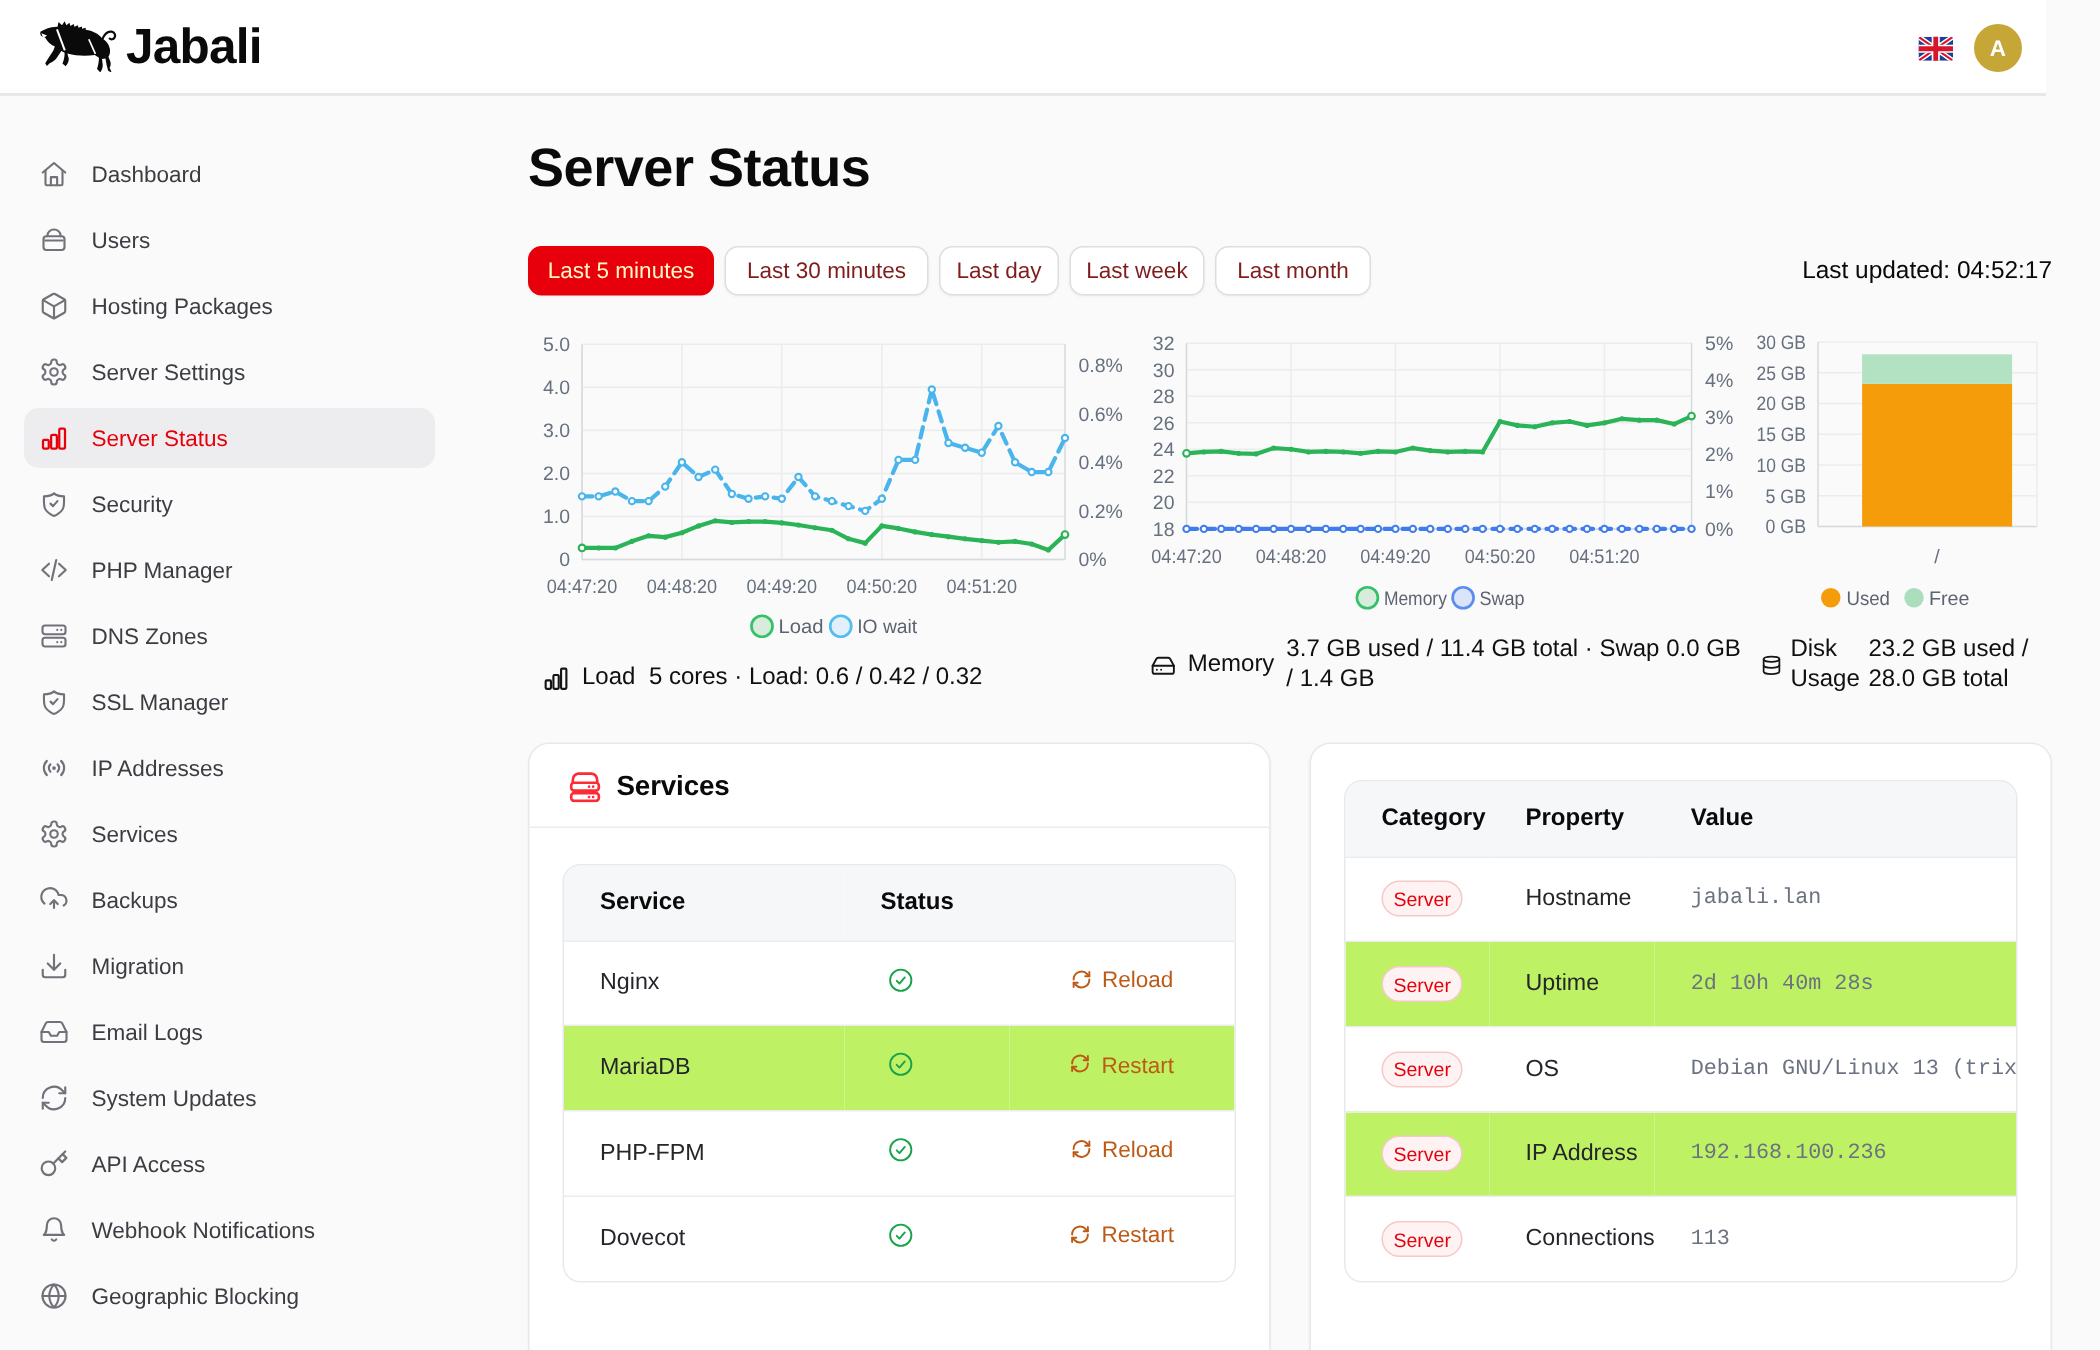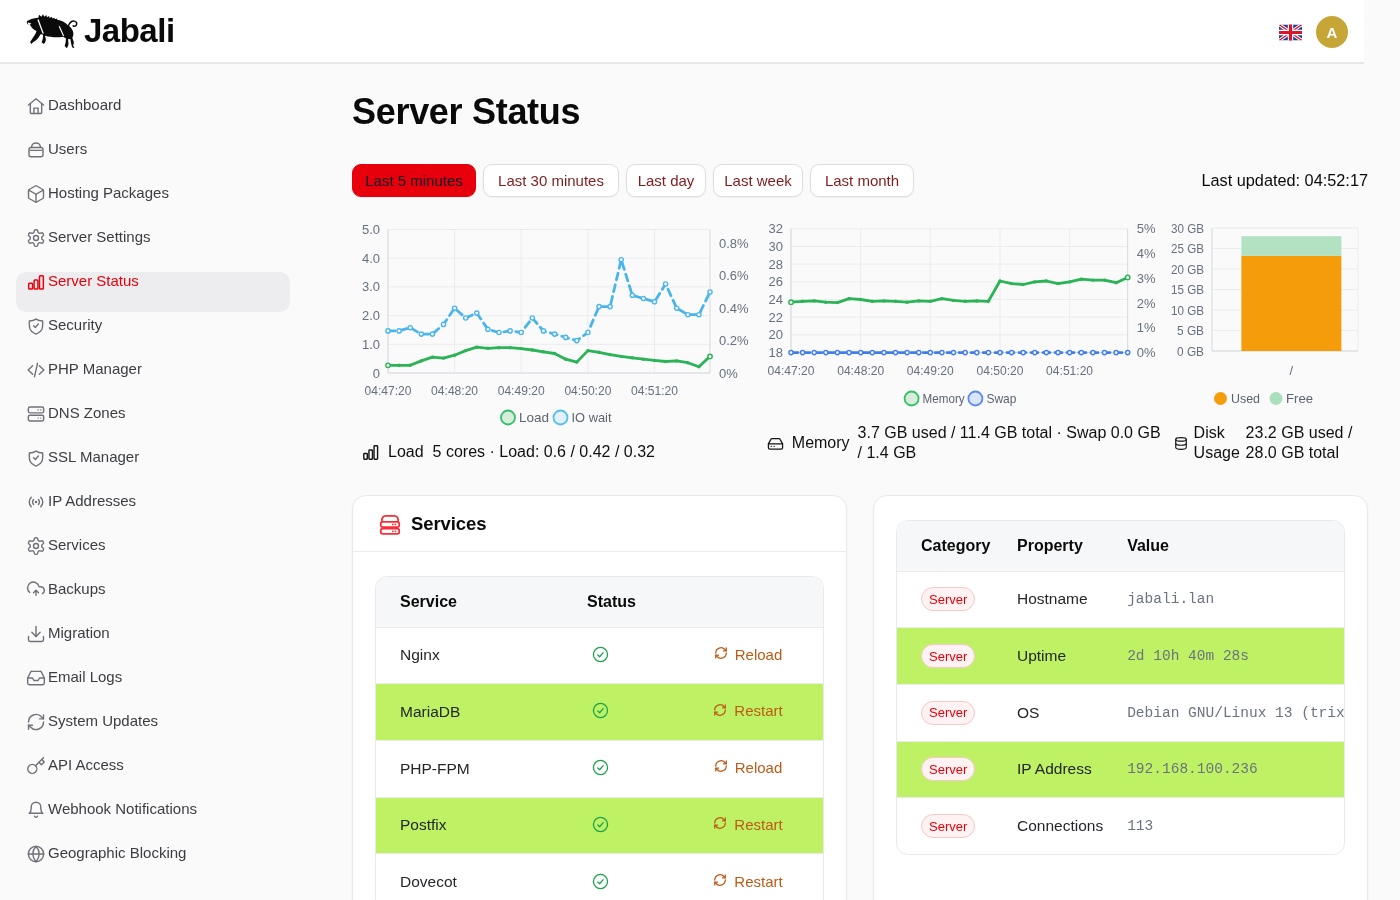--- a/index.html
+++ b/index.html
@@ -4,31 +4,31 @@
 html,body{width:1400px;height:900px;overflow:hidden;background:#fafafa;
   font-family:"Liberation Sans",sans-serif;color:#0a0a0a}
 .topbar{position:fixed;left:0;top:0;width:1364px;height:64px;background:#fff;
   border-bottom:2px solid #e6e7e9;z-index:5;display:flex;align-items:center}
 .brand{display:flex;align-items:center;gap:6px;margin-left:26px}
 .brand b{font-size:33px;letter-spacing:-.5px;font-weight:700}
 .top-right{position:absolute;right:16px;top:0;height:64px;display:flex;align-items:center;gap:14px}
 .avatar{width:32px;height:32px;border-radius:50%;background:#c5a636;color:#fff;
   font-size:15px;font-weight:700;display:flex;align-items:center;justify-content:center}
 .sidebar{position:fixed;left:0;top:66px;width:320px;bottom:0;padding-top:26px}
-.nav-item{height:40px;margin:4px 30px 0 16px;border-radius:10px;display:flex;
-  padding-left:10px;gap:2px;font-size:15px;color:#3b3d42}
+.nav-item{height:40px;margin:4px 30px 0 16px;border-radius:10px;display:flex;align-items:center;
+  padding-left:10px;gap:15px;font-size:15px;color:#3b3d42}
 .nav-item svg{flex:0 0 auto}
 .nav-item.active{background:#ededf0;color:#e7000b;font-weight:400}
 .main{position:absolute;left:320px;top:66px;width:1080px;padding:0 32px}
 h1{font-size:36px;font-weight:700;letter-spacing:-.3px;position:absolute;left:32px;top:25px;color:#0a0a0a}
 .toolbar{position:absolute;left:32px;top:98px;width:1016px;display:flex;gap:7px;align-items:center}
 .btn{height:33px;box-sizing:border-box;border-radius:9px;border:1px solid #dcdee2;background:#fff;
   display:inline-flex;align-items:center;justify-content:center;font-size:15px;color:#7f1d1d;
   box-shadow:0 1px 2px rgba(0,0,0,.04)}
-.btn.red{background:#e7000b;border-color:#e7000b;color:#0f172a}
+.btn.red{background:#e7000b;border-color:#e7000b;color:#fef9c3}
 .updated{margin-left:auto;font-size:16.3px}
 .charts{position:absolute;left:32px;top:154px;width:1016px}
 .chart{position:absolute;top:0;overflow:visible}
 .ch1{left:0}.ch2{left:410.8px}.ch3{left:821.6px}
 svg text.tick{font-size:13px;fill:#67707e;font-family:"Liberation Sans",sans-serif}
 svg text.leg{font-size:13px;fill:#5c6470;font-family:"Liberation Sans",sans-serif}
 .stat{position:absolute;display:flex;align-items:center;gap:10px;font-size:16px;color:#101010}
 .stat .lab{flex:0 0 auto}
 .stat .val{line-height:20px}
 .s1{left:10px;top:222px;gap:9px}
@@ -558,36 +558,20 @@
                   <td class="c3"><span class="act">
                       <svg width="14" height="14" viewBox="0 0 24 24" fill="none" stroke="#bd5a16" stroke-width="2.2" stroke-linecap="round" stroke-linejoin="round">
                         <path d="M3 12a9 9 0 0 1 15.7-6L21 8.2"></path>
                         <path d="M21 3.4v4.8h-4.8"></path>
                         <path d="M21 12a9 9 0 0 1-15.7 6L3 15.8"></path>
                         <path d="M3 20.6v-4.8h4.8"></path>
                       </svg>
                       <span>Reload</span>
                     </span></td>
                 </tr>
-<tr class="alt">
-                  <td class="c1">Postfix</td>
-                  <td class="c2"><svg width="17" height="17" viewBox="0 0 24 24" fill="none" stroke="#1aa34a" stroke-width="1.8" stroke-linecap="round" stroke-linejoin="round">
-                      <circle cx="12" cy="12" r="10"></circle>
-                      <path d="m8.2 12.6 2.6 2.6 5-5.8"></path>
-                    </svg></td>
-                  <td class="c3"><span class="act">
-                      <svg width="14" height="14" viewBox="0 0 24 24" fill="none" stroke="#bd5a16" stroke-width="2.2" stroke-linecap="round" stroke-linejoin="round">
-                        <path d="M3 12a9 9 0 0 1 15.7-6L21 8.2"></path>
-                        <path d="M21 3.4v4.8h-4.8"></path>
-                        <path d="M21 12a9 9 0 0 1-15.7 6L3 15.8"></path>
-                        <path d="M3 20.6v-4.8h4.8"></path>
-                      </svg>
-                      <span>Restart</span>
-                    </span></td>
-                </tr>
 <tr>
                   <td class="c1">Dovecot</td>
                   <td class="c2"><svg width="17" height="17" viewBox="0 0 24 24" fill="none" stroke="#1aa34a" stroke-width="1.8" stroke-linecap="round" stroke-linejoin="round">
                       <circle cx="12" cy="12" r="10"></circle>
                       <path d="m8.2 12.6 2.6 2.6 5-5.8"></path>
                     </svg></td>
                   <td class="c3"><span class="act">
                       <svg width="14" height="14" viewBox="0 0 24 24" fill="none" stroke="#bd5a16" stroke-width="2.2" stroke-linecap="round" stroke-linejoin="round">
                         <path d="M3 12a9 9 0 0 1 15.7-6L21 8.2"></path>
                         <path d="M21 3.4v4.8h-4.8"></path>

